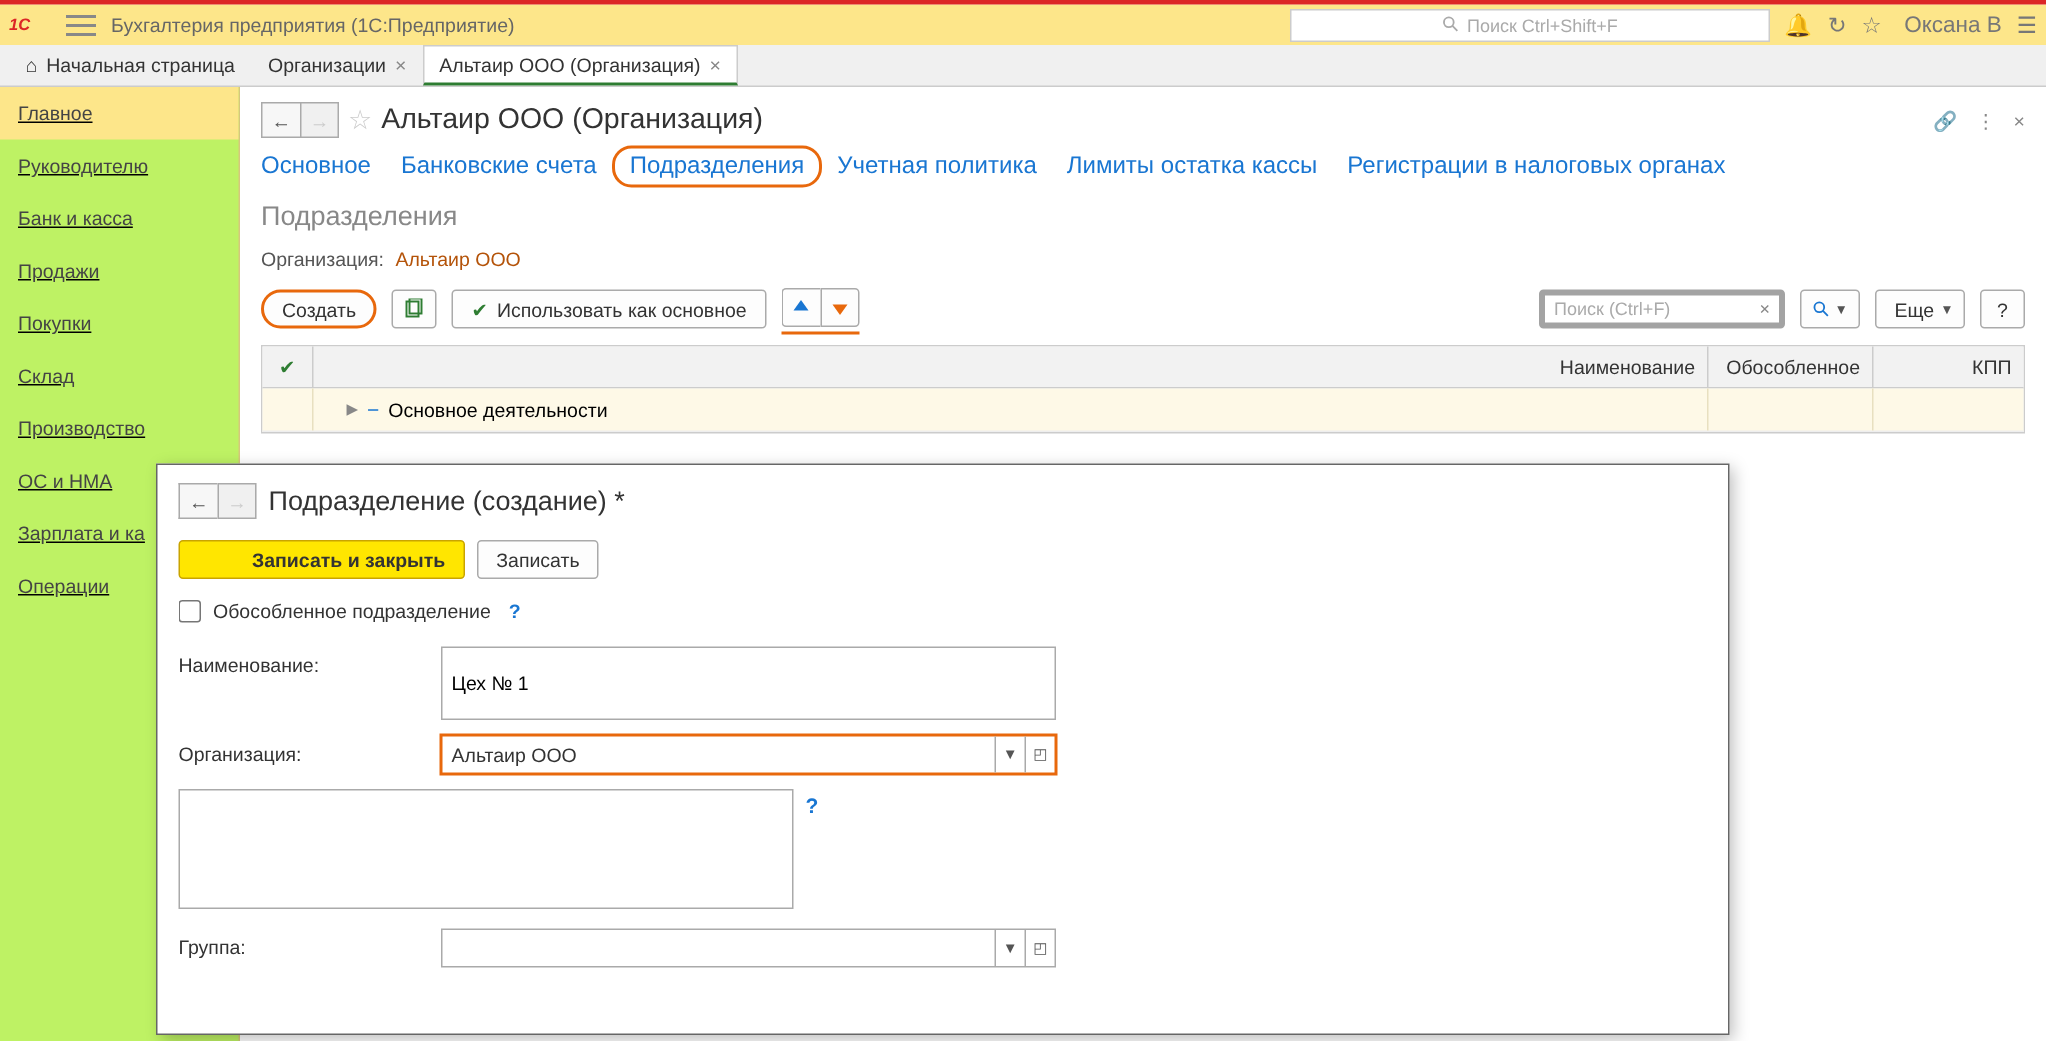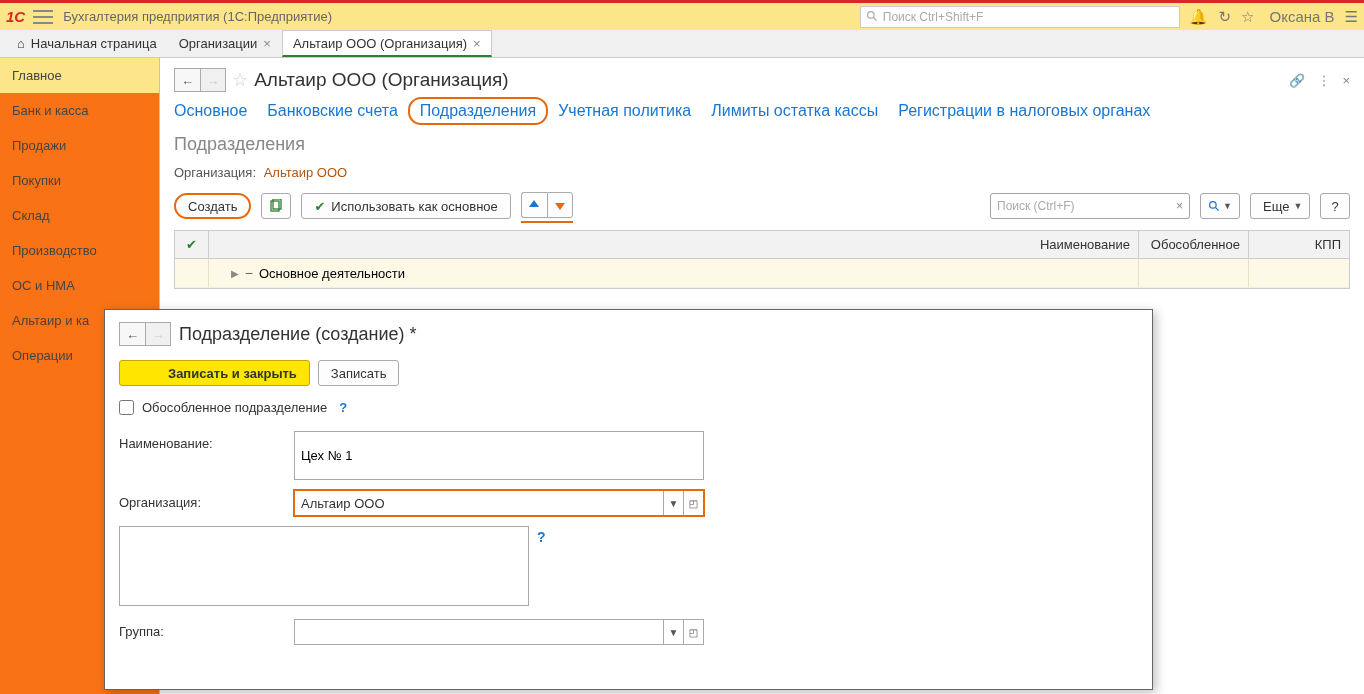--- a/index.html
+++ b/index.html
@@ -1,40 +1,40 @@
 <!DOCTYPE html>
 <html><head>
 <meta charset="utf-8">
 <style>
 * { box-sizing: border-box; margin: 0; padding: 0; font-family: Arial, sans-serif; }
 body { font-size: 13px; background: #fff; width: 1364px; height: 694px; overflow: hidden; position: relative; }
 
 
 .titlebar { height: 30px; background: linear-gradient(#fde68a,#fde68a); border-top: 3px solid #dc2626; display: flex; align-items: center; padding: 0 6px; }
-.logo { color: #dc2626; font-weight: bold; font-size: 15px; font-style: italic; margin-right: 8px; }
+.logo { color: #dc2626; font-weight: bold; font-size: 11px; font-style: italic; margin-right: 24px; }
 .menu-icon { width: 20px; height: 14px; margin-right: 10px; cursor: pointer; display: flex; flex-direction: column; justify-content: space-between; }
 .menu-icon span { height: 2px; background: #888; }
 .app-title { color: #666; font-size: 13px; }
-.title-search { margin-left: auto; width: 320px; height: 22px; background: #fff; border: 1px solid #ccc; display: flex; align-items: center; padding: 0 5px; color: #aaa; font-size: 12px; }
+.title-search { margin-left: auto; width: 320px; height: 22px; background: #fff; border: 1px solid #ccc; display: flex; align-items: center; padding: 0 5px; color: #aaa; font-size: 12px; justify-content: center; }
 .title-search svg { width: 13px; height: 13px; margin-right: 4px; }
 .title-icons { display: flex; align-items: center; gap: 10px; margin-left: 10px; }
 .title-icons span { color: #777; cursor: pointer; font-size: 15px; }
 .user-name { font-size: 12px; color: #555; margin-left: 5px; }
 
 
 .tabsrow { height: 28px; background: #f0f0f0; border-bottom: 1px solid #ccc; display: flex; align-items: stretch; padding-left: 6px; }
 .tab { padding: 0 10px; display: flex; align-items: center; border: 1px solid transparent; font-size: 13px; cursor: pointer; color: #333; gap: 6px;}
 .tab .close { color: #888; font-size: 13px; }
 .tab.home { }
 .tab.active { background: #fff; border: 1px solid #ccc; border-bottom: 2px solid #2e7d32; }
 .tab .home-icon { font-size: 13px; }
 
 
 .main { display: flex; height: calc(100% - 58px); }
-.sidebar { width: 160px; background: #f97316; border-right: 1px solid #d6c77d; }
+.sidebar { width: 160px; background: #bef264; border-right: 1px solid #d6c77d; text-decoration: underline; }
 .sidebar-item { padding: 10px 12px; color: #444; cursor: pointer; font-size: 13px; }
 .sidebar-item.active { background: #fde68a; }
 
 .content { flex: 1; padding: 10px 14px; position: relative; background: #fff; }
 .page-head { display: flex; align-items: center; gap: 6px; margin-bottom: 10px; }
 .nav-btn { width: 26px; height: 24px; border: 1px solid #aaa; background: #f7f7f7; display: flex; align-items: center; justify-content: center; cursor: pointer; color: #555; }
 .nav-btn.disabled { color: #ccc; background: #f0f0f0; }
 .nav-btn-group { display: flex; }
 .nav-btn-group .nav-btn:first-child { border-right: none; }
 .star { color: #ccc; font-size: 18px; cursor: pointer; }
@@ -54,21 +54,21 @@
 .btn { height: 26px; padding: 0 12px; border: 1px solid #aaa; background: #fdfdfd; display: inline-flex; align-items: center; cursor: pointer; font-size: 13px; color: #333; border-radius: 3px; }
 .btn.highlighted { border: 2px solid #e8680c; border-radius: 13px; }
 .btn.yellow { background: #ffe600; border-color: #c9a400; font-weight: bold; padding-left: 48px; }
 .btn.iconbtn { width: 30px; padding: 0; justify-content: center; }
 .btn.small { width: 26px; padding: 0; justify-content: center; }
 .btn-group { display: flex; }
 .btn-group .btn:first-child { border-radius: 3px 0 0 3px; border-right: none; }
 .btn-group .btn:last-child { border-radius: 0 3px 3px 0; }
 .arrows-hl { border-bottom: 2px solid #e8680c; padding-bottom: 3px; margin-bottom: -3px; }
 .spacer { flex: 1; }
-.search-box { width: 200px; height: 26px; border: 1px solid #a3a3a3; display: flex; align-items: center; padding: 0 6px; color: #aaa; font-size: 12px; border-radius: 3px; position: relative; }
+.search-box { width: 164px; height: 26px; border: 4px solid #a3a3a3; display: flex; align-items: center; padding: 0 6px; color: #aaa; font-size: 12px; border-radius: 3px; position: relative; }
 .search-box .clr { position: absolute; right: 6px; color: #888; cursor: pointer; }
 
 
 .table { border: 1px solid #ccc; }
 .thead { display: flex; background: #f2f2f2; border-bottom: 1px solid #ccc; }
 .th { padding: 6px 8px; font-size: 13px; color: #333; border-right: 1px solid #ccc; text-align: right; }
 .th.c0 { width: 34px; text-align: center; color: #2e7d32; }
 .th.c1 { flex: 1; }
 .th.c2 { width: 110px; }
 .th.c3 { width: 100px; border-right: none; }
@@ -141,27 +141,28 @@
   </div>
   <div class="tab active">
     <span>Альтаир ООО (Организация)</span>
     <span class="close">×</span>
   </div>
 </div>
 
 <div class="main">
   <div class="sidebar">
     <div class="sidebar-item active">Главное</div>
+    <div class="sidebar-item">Руководителю</div>
     <div class="sidebar-item">Банк и касса</div>
     <div class="sidebar-item">Продажи</div>
     <div class="sidebar-item">Покупки</div>
     <div class="sidebar-item">Склад</div>
     <div class="sidebar-item">Производство</div>
     <div class="sidebar-item">ОС и НМА</div>
-    <div class="sidebar-item">Альтаир и ка</div>
+    <div class="sidebar-item">Зарплата и ка</div>
     <div class="sidebar-item">Операции</div>
   </div>
 
   <div class="content">
     <div class="page-head">
       <div class="nav-btn-group">
         <div class="nav-btn">←</div>
         <div class="nav-btn disabled">→</div>
       </div>
       <span class="star">☆</span>

